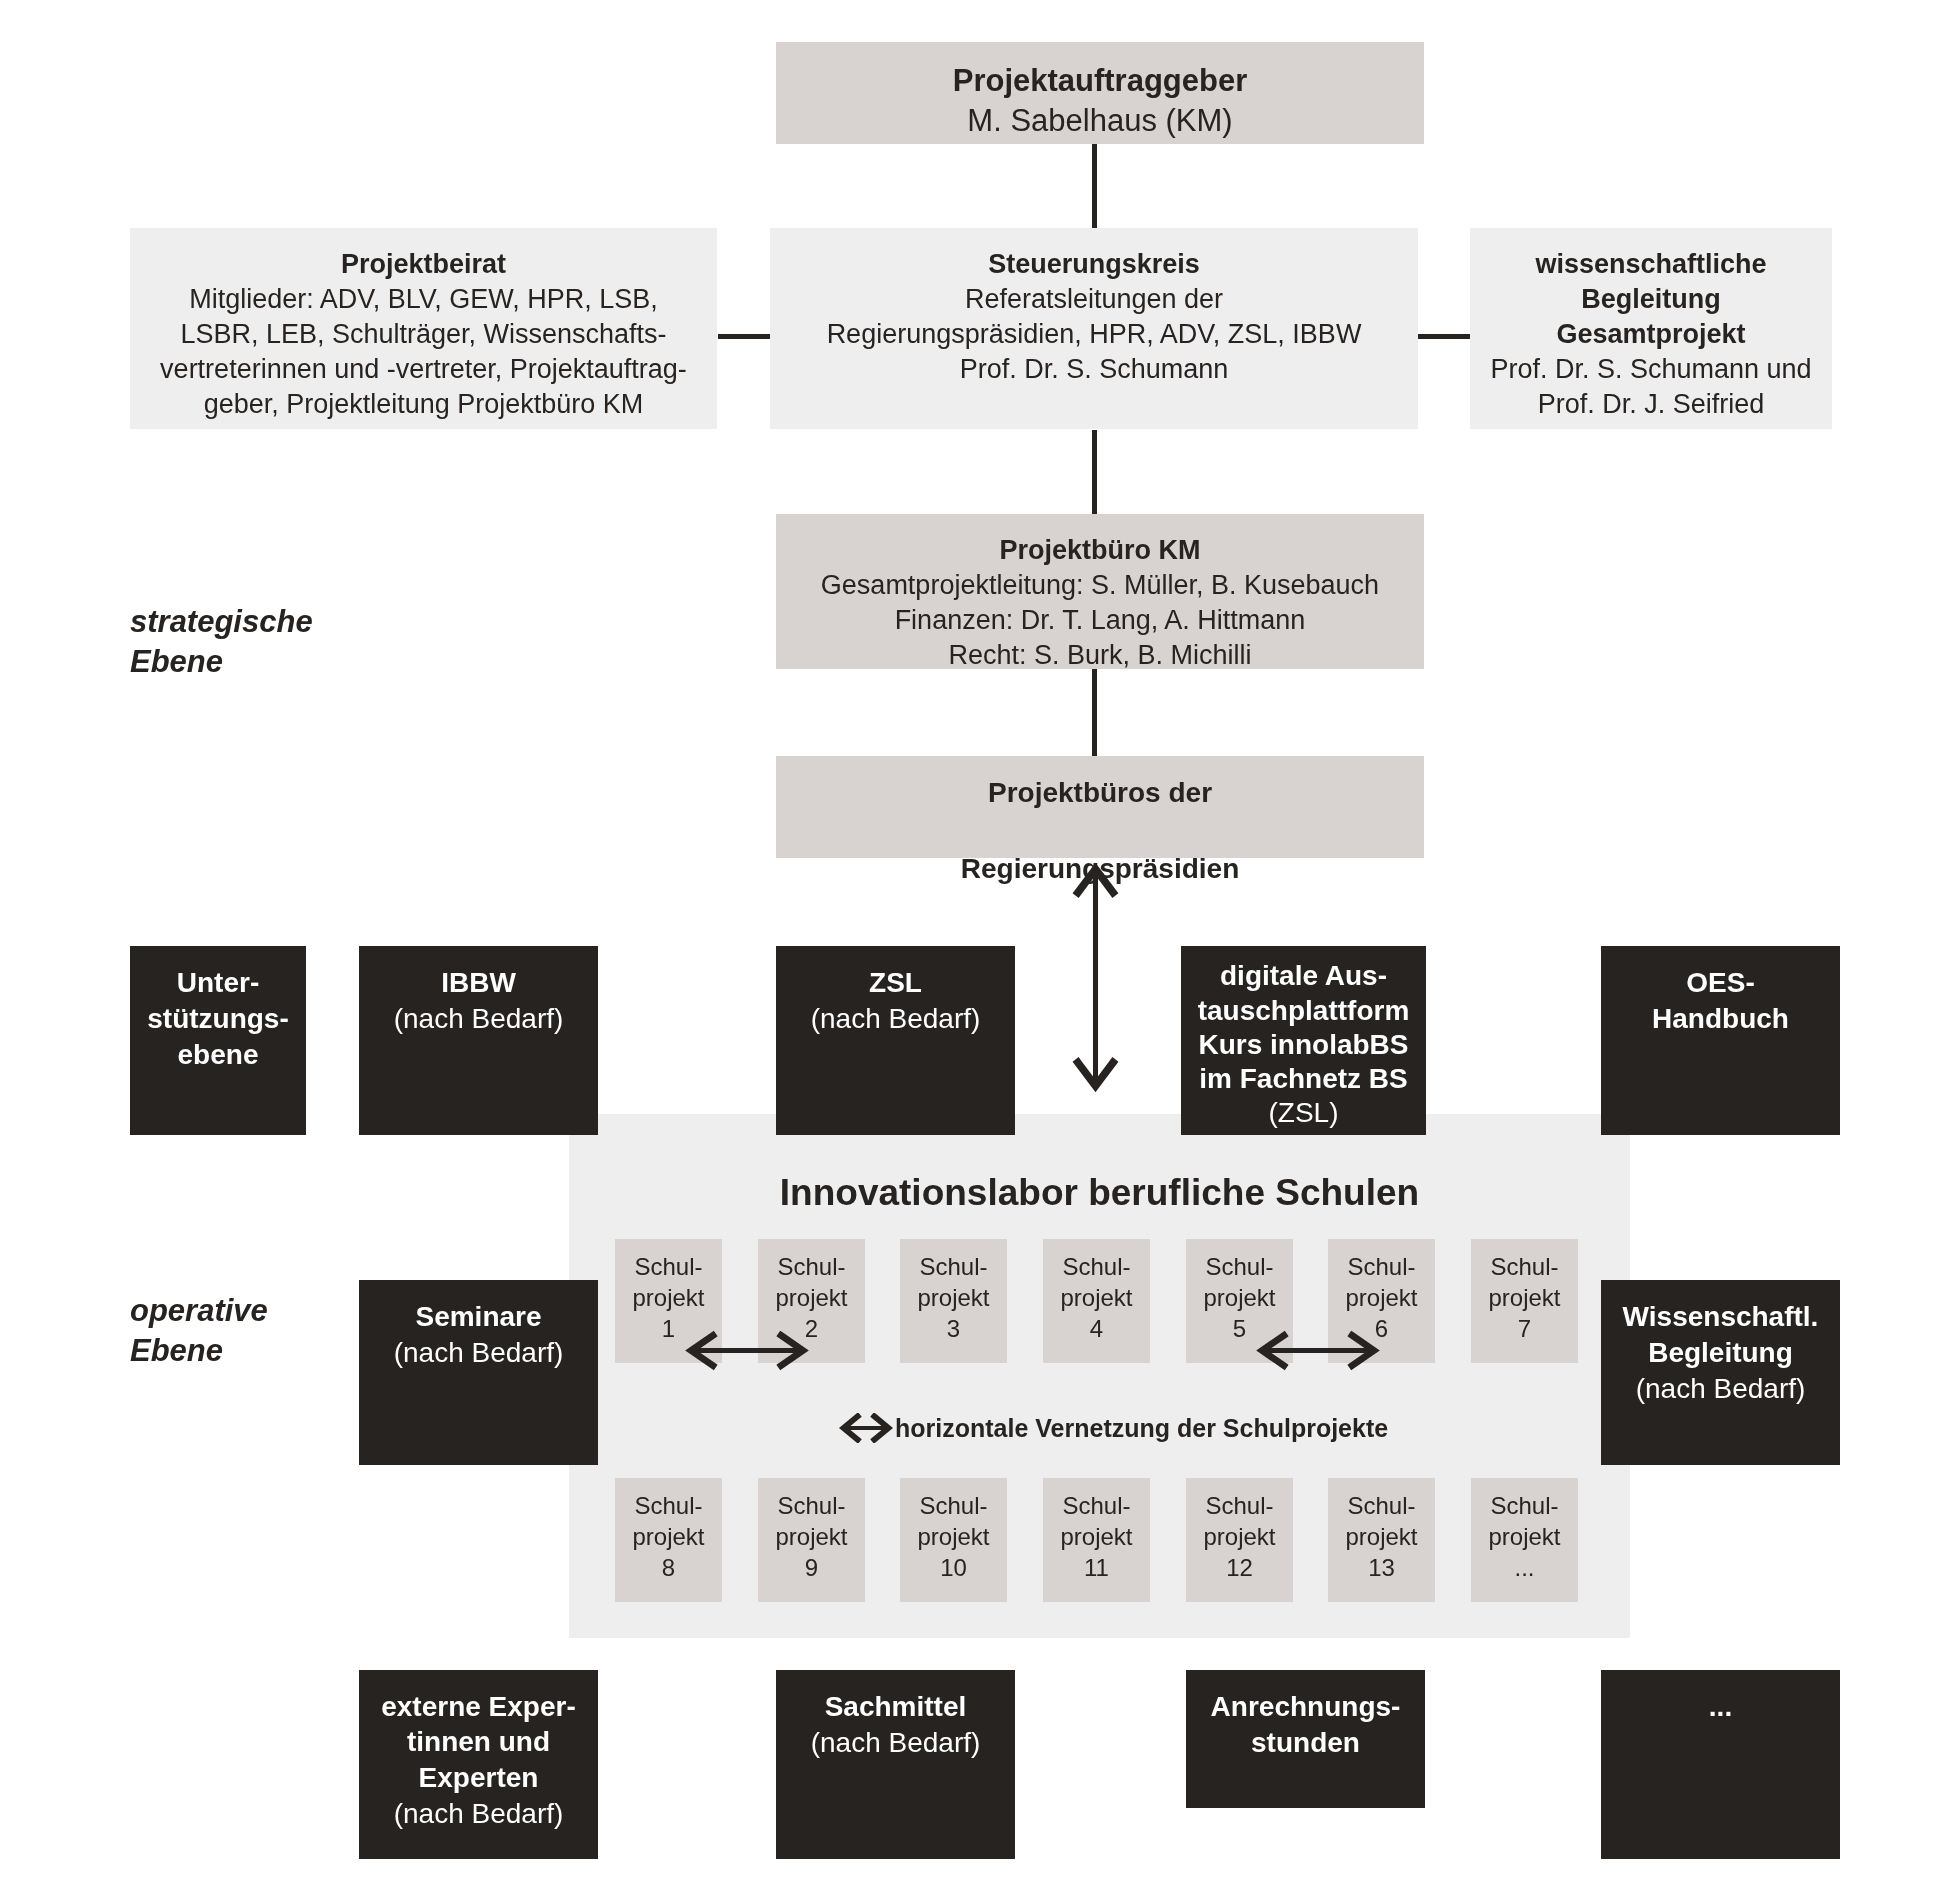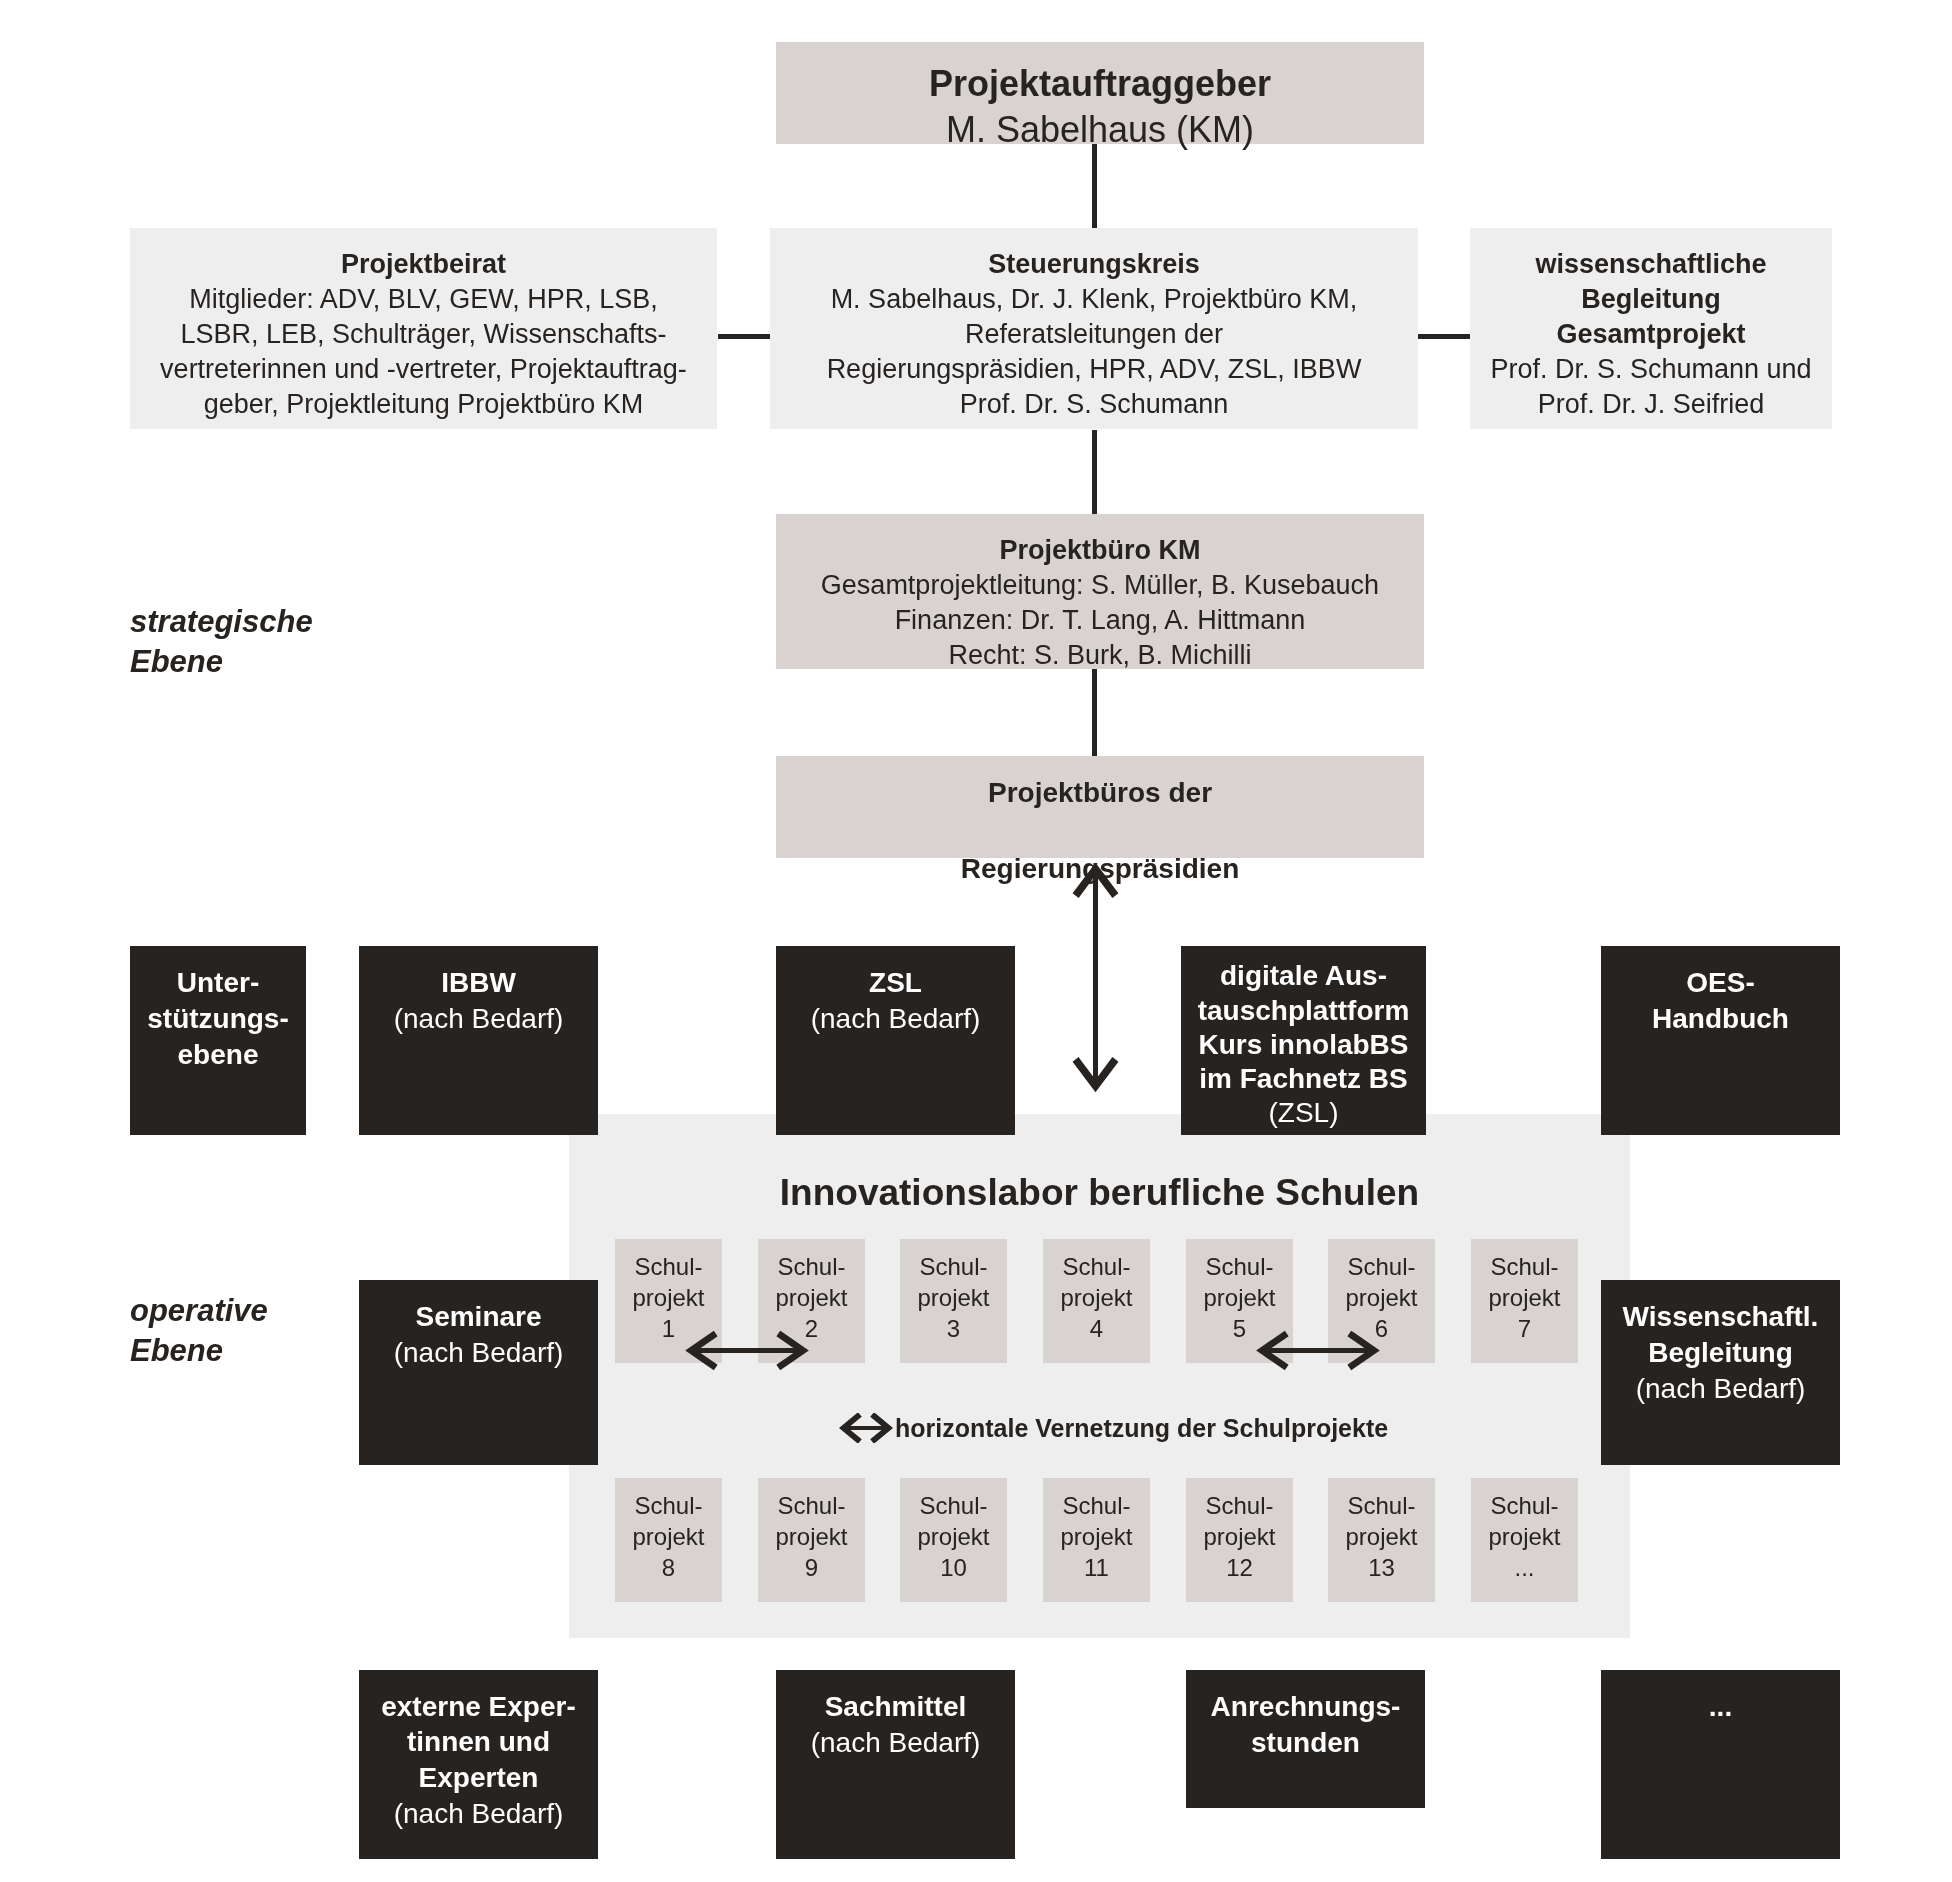--- a/index.html
+++ b/index.html
@@ -96,36 +96,35 @@
   <div class="hline" style="left:1418px;top:334px;width:52px;"></div>
   <div class="vline" style="left:1092px;top:430px;height:84px;"></div>
   <div class="vline" style="left:1092px;top:668px;height:88px;"></div>
 
   <svg class="arrow" style="left:1066px;top:864px;width:59px;height:227px;" viewBox="0 0 70 270">
     <line x1="35" y1="8" x2="35" y2="262" stroke="#272320" stroke-width="6"></line>
     <polyline points="14,34 35,6 56,34" fill="none" stroke="#272320" stroke-width="9" stroke-linecap="square"></polyline>
     <polyline points="14,236 35,264 56,236" fill="none" stroke="#272320" stroke-width="9" stroke-linecap="square"></polyline>
   </svg>
 
-  <div class="box grey-dark" style="left:776px;top:42px;width:648px;height:102px;padding-top:18.5px;font-size:36px;">
+  <div class="box grey-dark" style="left:776px;top:42px;width:648px;height:102px;padding-top:18.5px;font-size:31px;">
     <div class="ttl">Projektauftraggeber</div>
     <div class="sub">M. Sabelhaus (KM)</div>
   </div>
 
   <div class="box grey-light" style="left:130px;top:228px;width:587px;height:201px;padding-top:18.5px;font-size:27px;">
     <div class="ttl">Projektbeirat</div>
     <div class="sub">Mitglieder: ADV, BLV, GEW, HPR, LSB,</div>
     <div class="sub">LSBR, LEB, Schulträger, Wissenschafts-</div>
     <div class="sub">vertreterinnen und -vertreter, Projektauftrag-</div>
     <div class="sub">geber, Projektleitung Projektbüro KM</div>
   </div>
 
   <div class="box grey-light" style="left:770px;top:228px;width:648px;height:201px;padding-top:18.5px;font-size:27px;">
     <div class="ttl">Steuerungskreis</div>
-    <div class="sub">M. Sabelhaus, Dr. J. Klenk, Projektbüro KM,</div>
     <div class="sub">Referatsleitungen der</div>
     <div class="sub">Regierungspräsidien, HPR, ADV, ZSL, IBBW</div>
     <div class="sub">Prof. Dr. S. Schumann</div>
   </div>
 
   <div class="box grey-light" style="left:1470px;top:228px;width:362px;height:201px;padding-top:18.5px;font-size:27px;">
     <div class="ttl">wissenschaftliche</div>
     <div class="ttl">Begleitung</div>
     <div class="ttl">Gesamtprojekt</div>
     <div class="sub">Prof. Dr. S. Schumann und</div>

